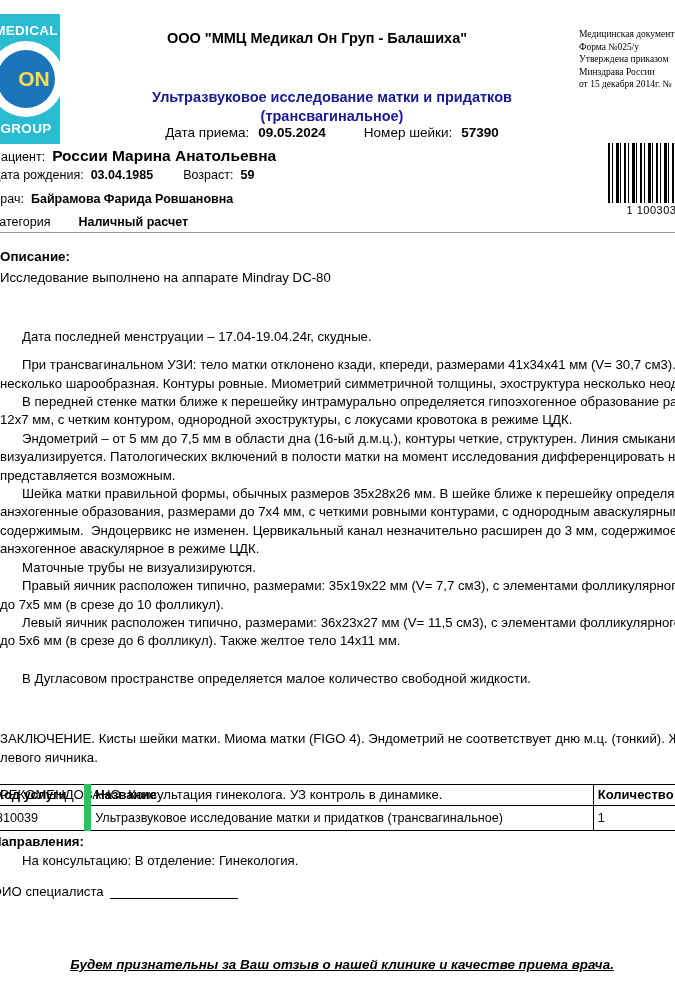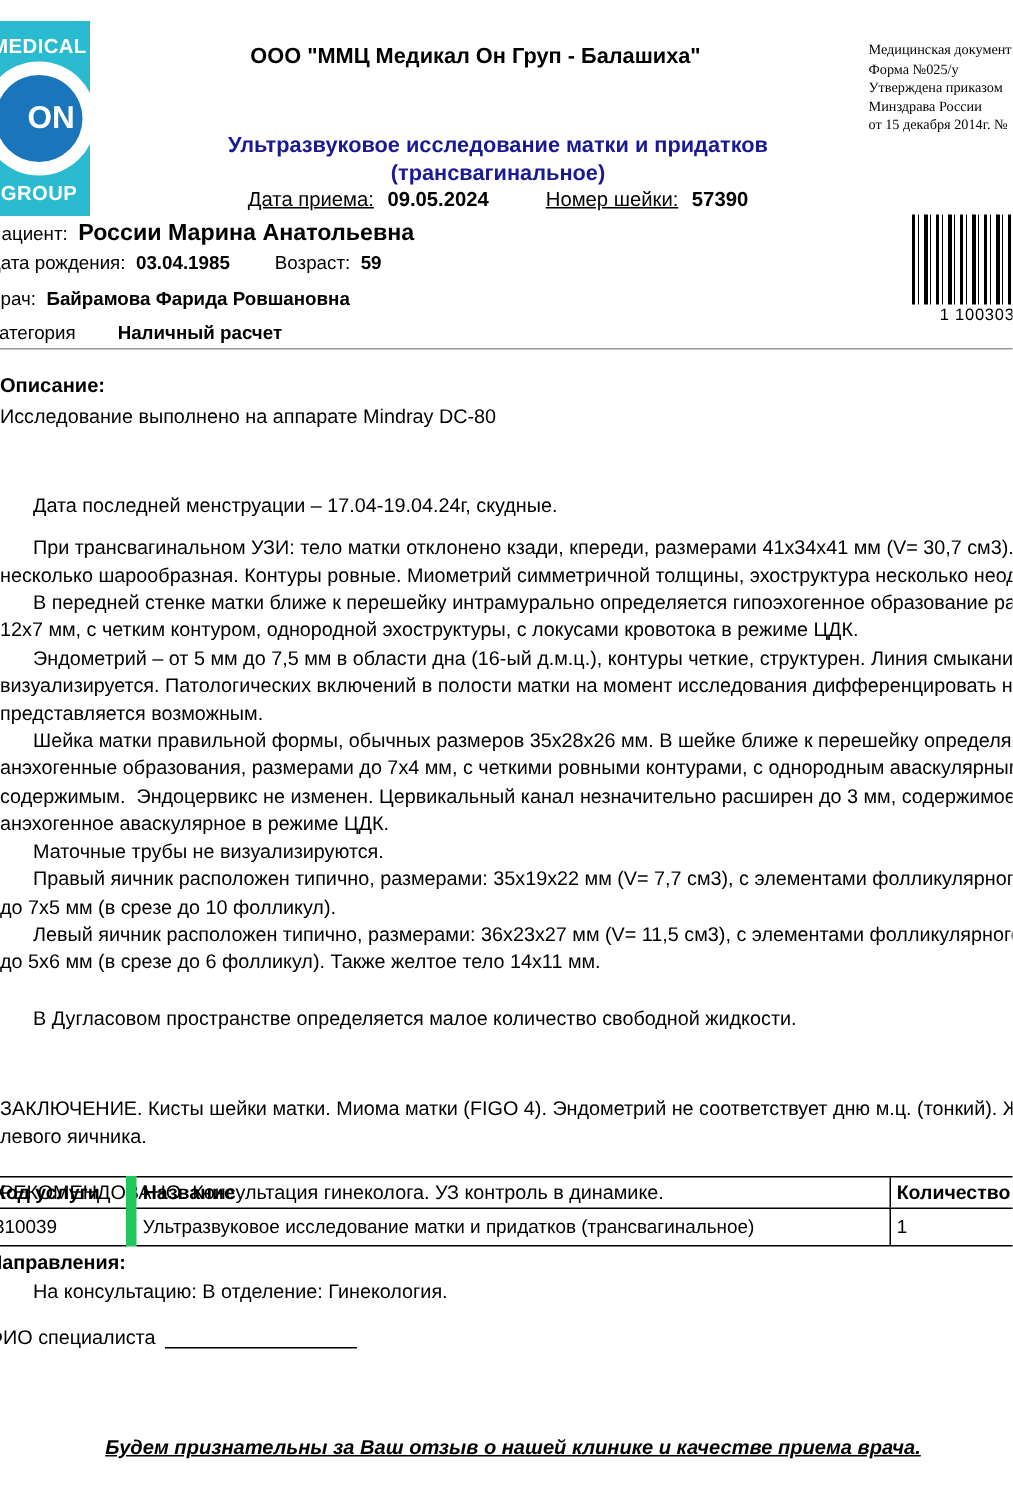--- a/index.html
+++ b/index.html
@@ -71,21 +71,21 @@
     transform: translate(-50%, -50%);
     width: 58px;
     height: 58px;
     border-radius: 50%;
     background: #1b75bb;
     display: flex;
     align-items: center;
     justify-content: center;
   }
   .logo-on {
-    color: #ffffff;
+    color: #fde047;
     font-weight: bold;
     font-size: 21px;
     font-family: "Liberation Sans", sans-serif;
     margin-left: 16px;
   }
 
   .org-name {
     position: absolute;
     left: 90px;
     top: 30px;
@@ -121,21 +121,21 @@
 
   .appt-row {
     position: absolute;
     left: 90px;
     top: 125px;
     width: 500px;
     text-align: center;
     font-size: 13.5px;
     white-space: nowrap;
   }
-  .appt-row .lbl { font-weight: normal; text-decoration: underline; }
+  .appt-row .lbl { font-weight: normal; }
   .appt-row .val { font-weight: bold; }
   .appt-gap { display: inline-block; width: 38px; }
   .appt-sp  { display: inline-block; width: 9px; }
 
   .patient-block {
     position: absolute;
     left: 0px;
     top: 147px;
     width: 560px;
   }

